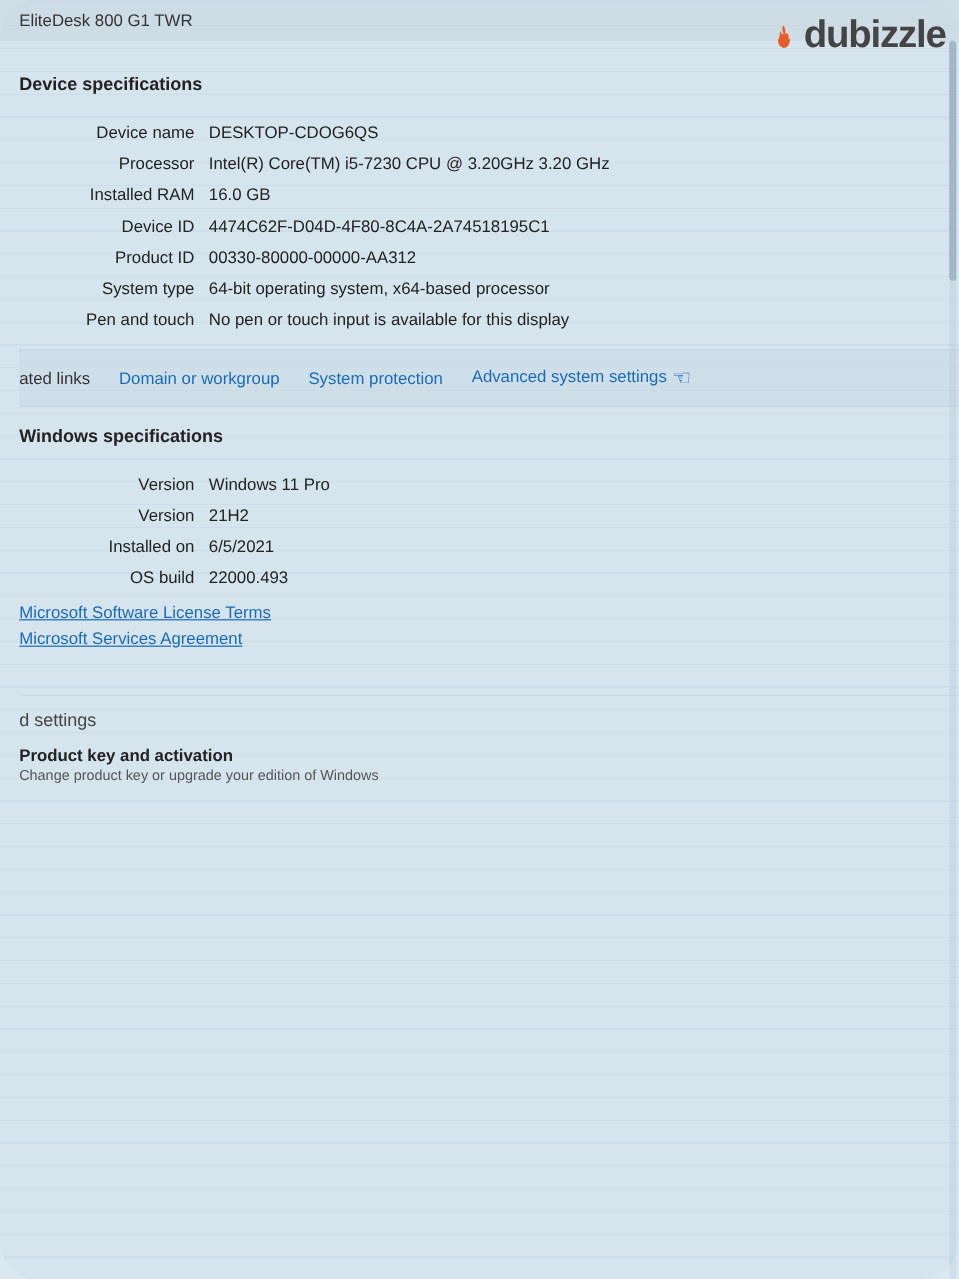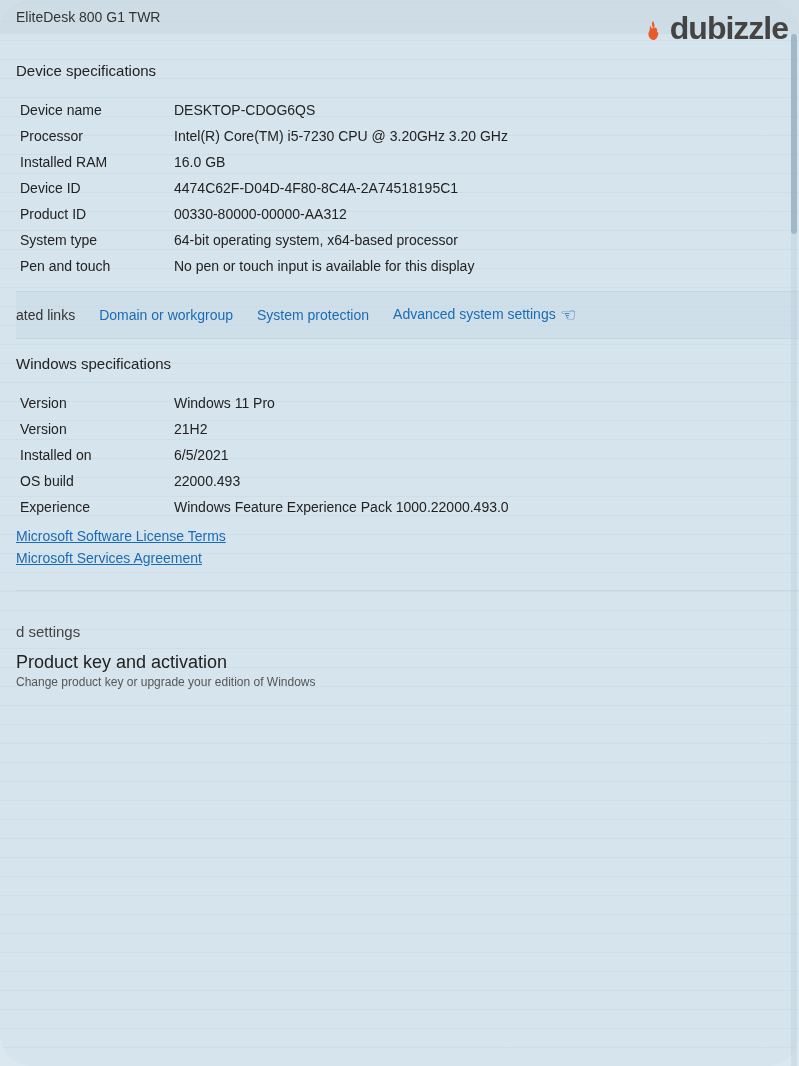--- a/index.html
+++ b/index.html
@@ -74,21 +74,21 @@
       left: 0;
       right: 0;
       bottom: 0;
       padding: 20px 0 20px 16px;
       overflow: hidden;
     }
 
     
     .section-header {
       font-size: 15px;
-      font-weight: 400;
+      font-weight: 700;
       color: #222;
       margin-bottom: 18px;
       margin-top: 8px;
     }
 
     .specs-table {
       width: 100%;
       border-collapse: collapse;
       margin-bottom: 8px;
     }
@@ -98,20 +98,21 @@
       vertical-align: top;
       font-size: 14px;
       color: #222;
     }
 
     .specs-table tr td:first-child {
       width: 150px;
       color: #222;
       font-weight: 400;
       white-space: nowrap;
+      text-align: right;
     }
 
     .specs-table tr td:last-child {
       color: #222;
       padding-left: 8px;
     }
 
     
     .related-links-bar {
       background: rgba(200, 218, 230, 0.5);
@@ -153,40 +154,40 @@
     .ms-link {
       font-size: 14px;
       color: #1a6bb5;
       cursor: pointer;
       display: block;
       margin-top: 6px;
     }
 
     
     .bottom-section {
-      margin-top: 24px;
+      margin-top: 39px;
       border-top: 1px solid rgba(180,200,215,0.4);
-      padding-top: 32px;
+      padding-top: 12px;
     }
 
     .bottom-section-header {
       font-size: 15px;
       color: #444;
       font-weight: 400;
       margin-bottom: 12px;
     }
 
     .activation-item {
       margin-top: 6px;
     }
 
     .activation-title {
-      font-size: 18px;
-      color: #222;
-      font-weight: 400;
+      font-size: 14px;
+      color: #222;
+      font-weight: 700;
     }
 
     .activation-subtitle {
       font-size: 12px;
       color: #555;
       margin-top: 2px;
     }
 
     
     .scrollbar {
@@ -281,24 +282,20 @@
       <td>Version</td>
       <td>21H2</td>
     </tr>
             <tr>
       <td>Installed on</td>
       <td>6/5/2021</td>
     </tr>
             <tr>
       <td>OS build</td>
       <td>22000.493</td>
-    </tr>
-            <tr>
-      <td>Experience</td>
-      <td>Windows Feature Experience Pack 1000.22000.493.0</td>
     </tr>
           </tbody>
       </table>
 
       <div id="ms-links-container">
           <a class="ms-link" href="#">Microsoft Software License Terms</a>
           <a class="ms-link" href="#">Microsoft Services Agreement</a>
         </div>
     </div>
 

